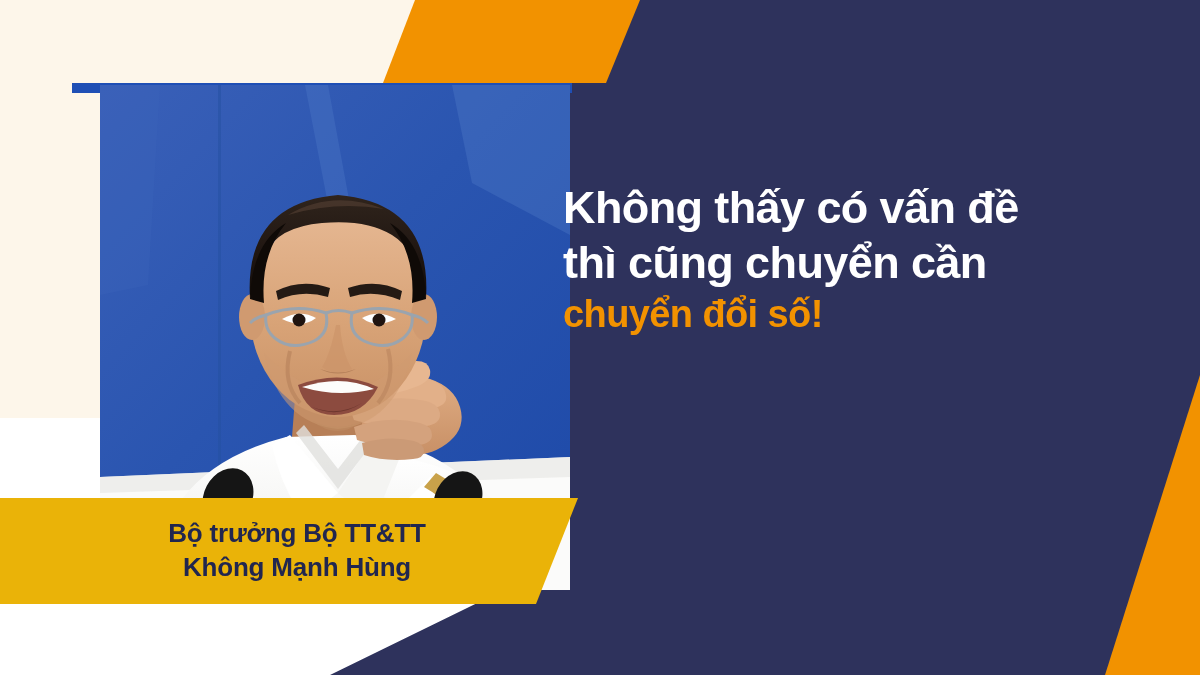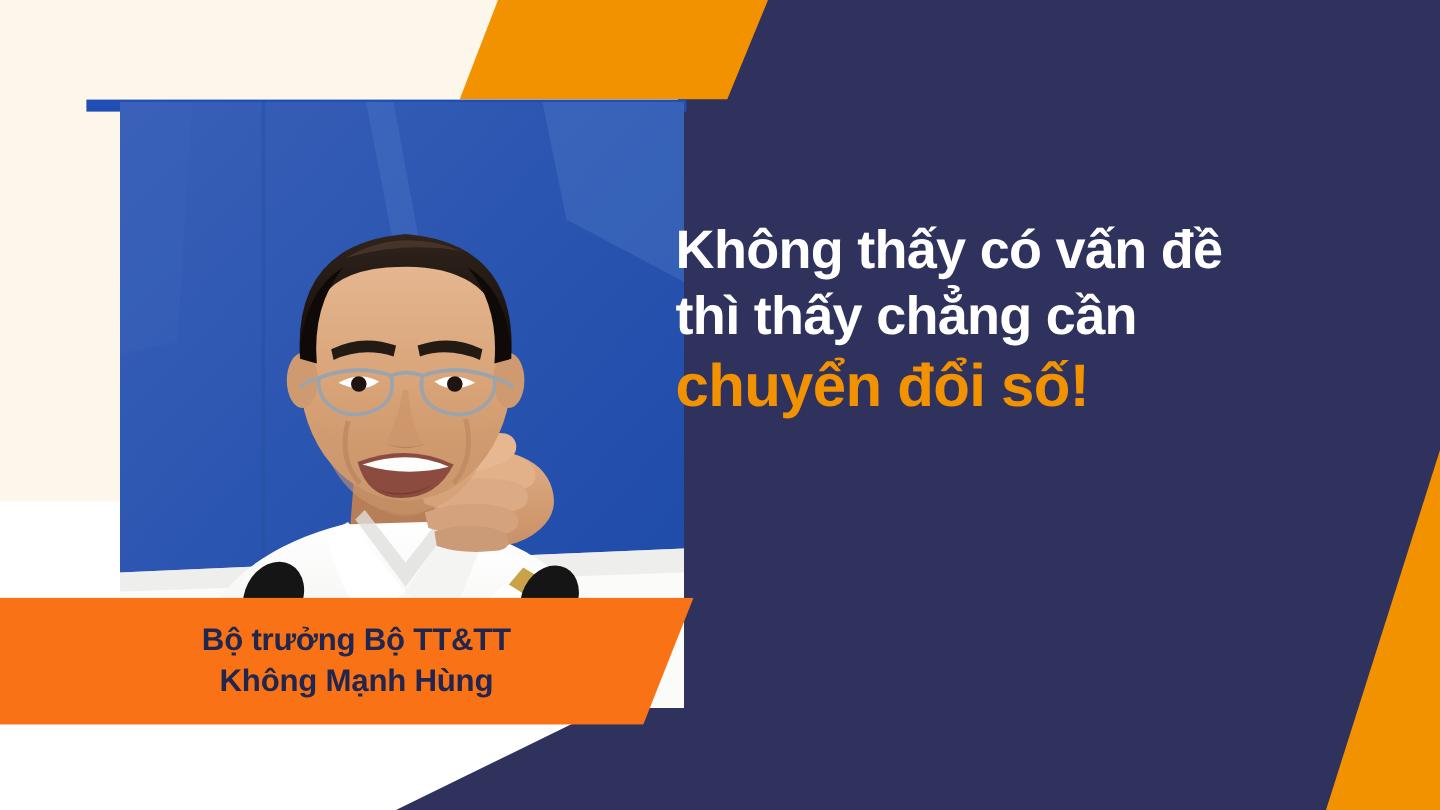--- a/index.html
+++ b/index.html
@@ -53,21 +53,21 @@
   .photo{
     position:absolute; left:100px; top:85px; width:470px; height:505px;
     overflow:hidden;
     background:#2a55b0;
   }
   .photo svg{display:block;width:470px;height:505px;}
 
   
   .name-banner{
     position:absolute; left:0; top:498px; width:640px; height:106px;
-    background:#f97316;
+    background:#eab308;
     clip-path:polygon(0 0, 578px 0, 536px 106px, 0 106px);
     display:flex; flex-direction:column;
     align-items:center; justify-content:center;
     padding-right:46px;
   }
   .name-line{
     color:#21264f;
     font-size:26px;
     font-weight:bold;
     line-height:1.30;
@@ -81,21 +81,21 @@
     left:563px; top:180px; width:580px;
   }
   .hl-line{
     font-size:45px;
     font-weight:bold;
     line-height:1.23;
     letter-spacing:-0.6px;
     white-space:nowrap;
   }
   .hl-white{color:#ffffff;}
-  .hl-orange{color:#f29200;font-size:50px;}
+  .hl-orange{color:#f29200;font-size:38px;}
 </style>
 </head>
 <body>
 
 <div class="card">
 
   <div class="bg-cream"></div>
   <div class="bg-white-lower"></div>
   <div class="bg-navy-right"></div>
   <div class="bg-navy"></div>
@@ -229,17 +229,17 @@
     </svg>
   </div>
 
   <div class="name-banner">
     <div class="name-line">Bộ trưởng Bộ TT&amp;TT</div>
     <div class="name-line">Không Mạnh Hùng</div>
   </div>
 
   <div class="headline">
     <div class="hl-line hl-white">Không thấy có vấn đề</div>
-    <div class="hl-line hl-white">thì thấy chẳng  cần</div>
+    <div class="hl-line hl-white">thì cũng chuyển  cần</div>
     <div class="hl-line hl-orange">chuyển đổi số!</div>
   </div>
 
 </div>
 
 </body></html>

